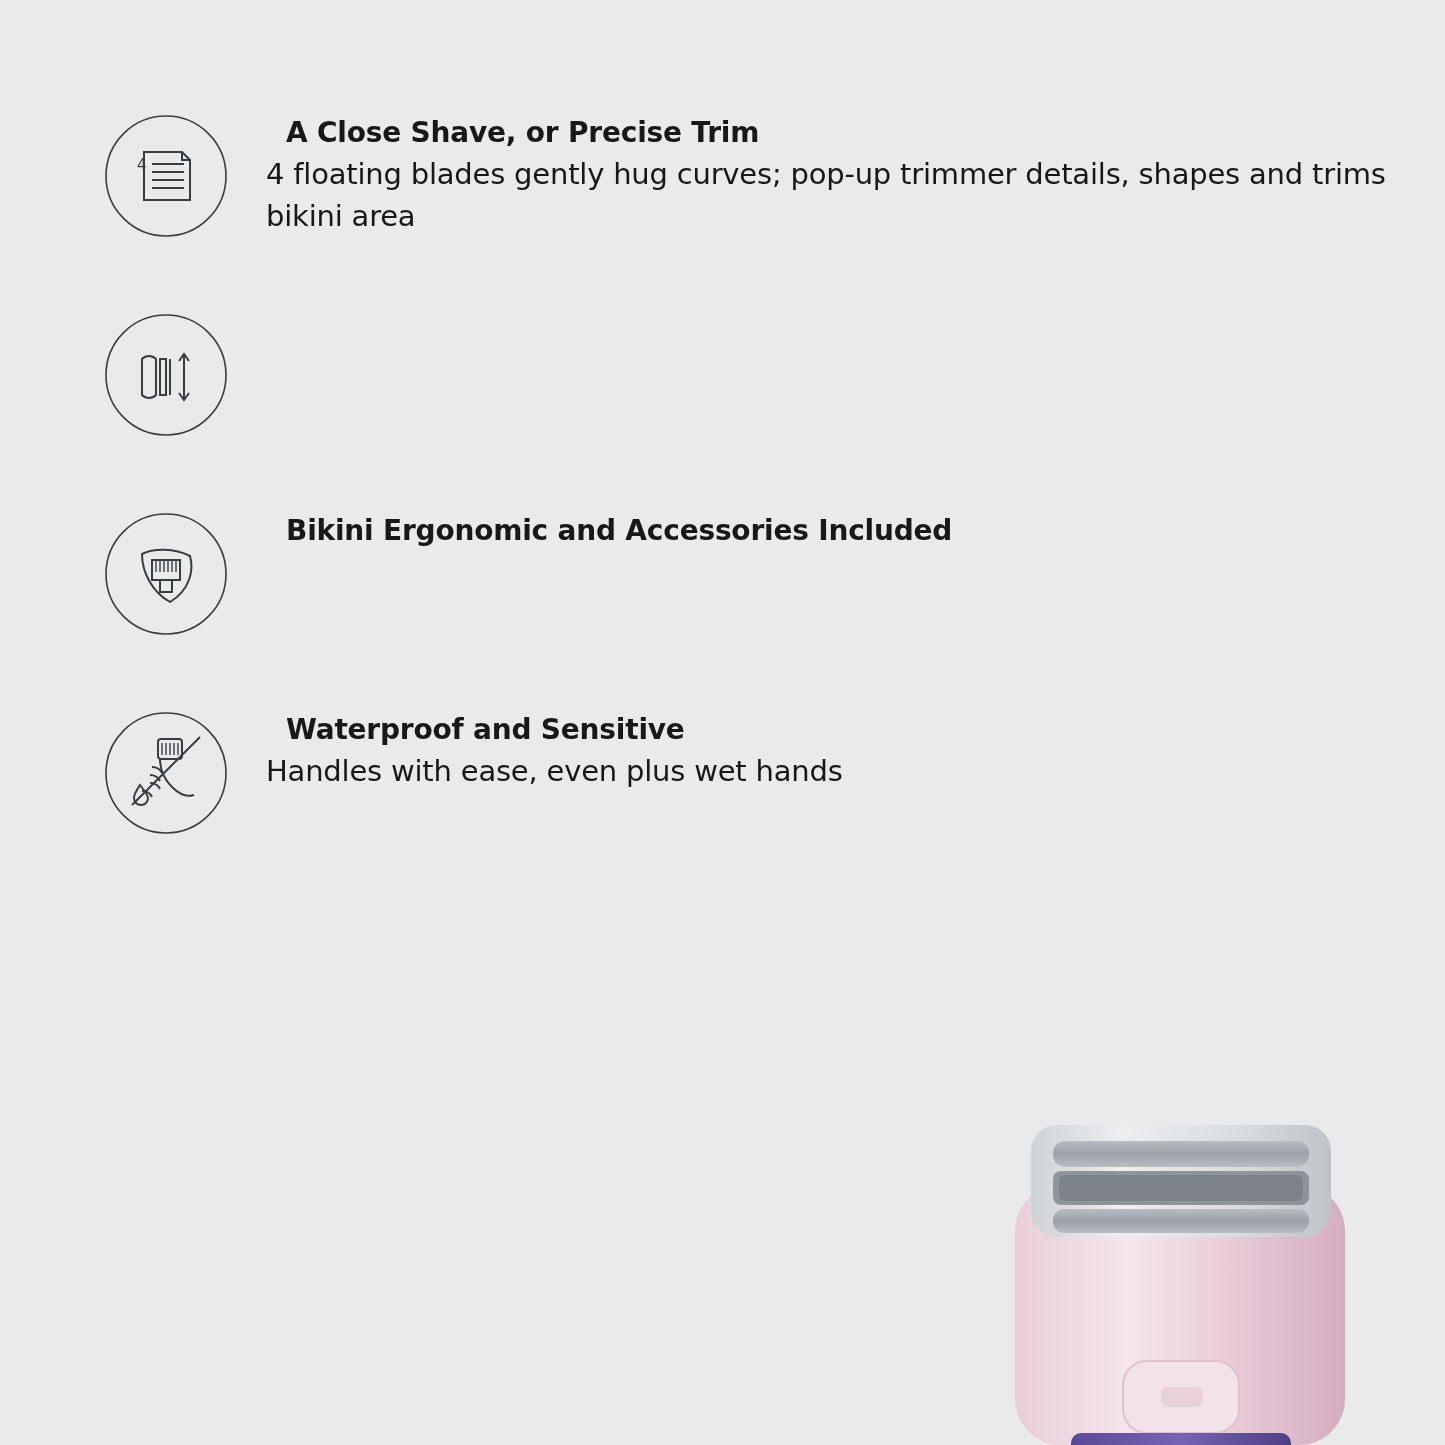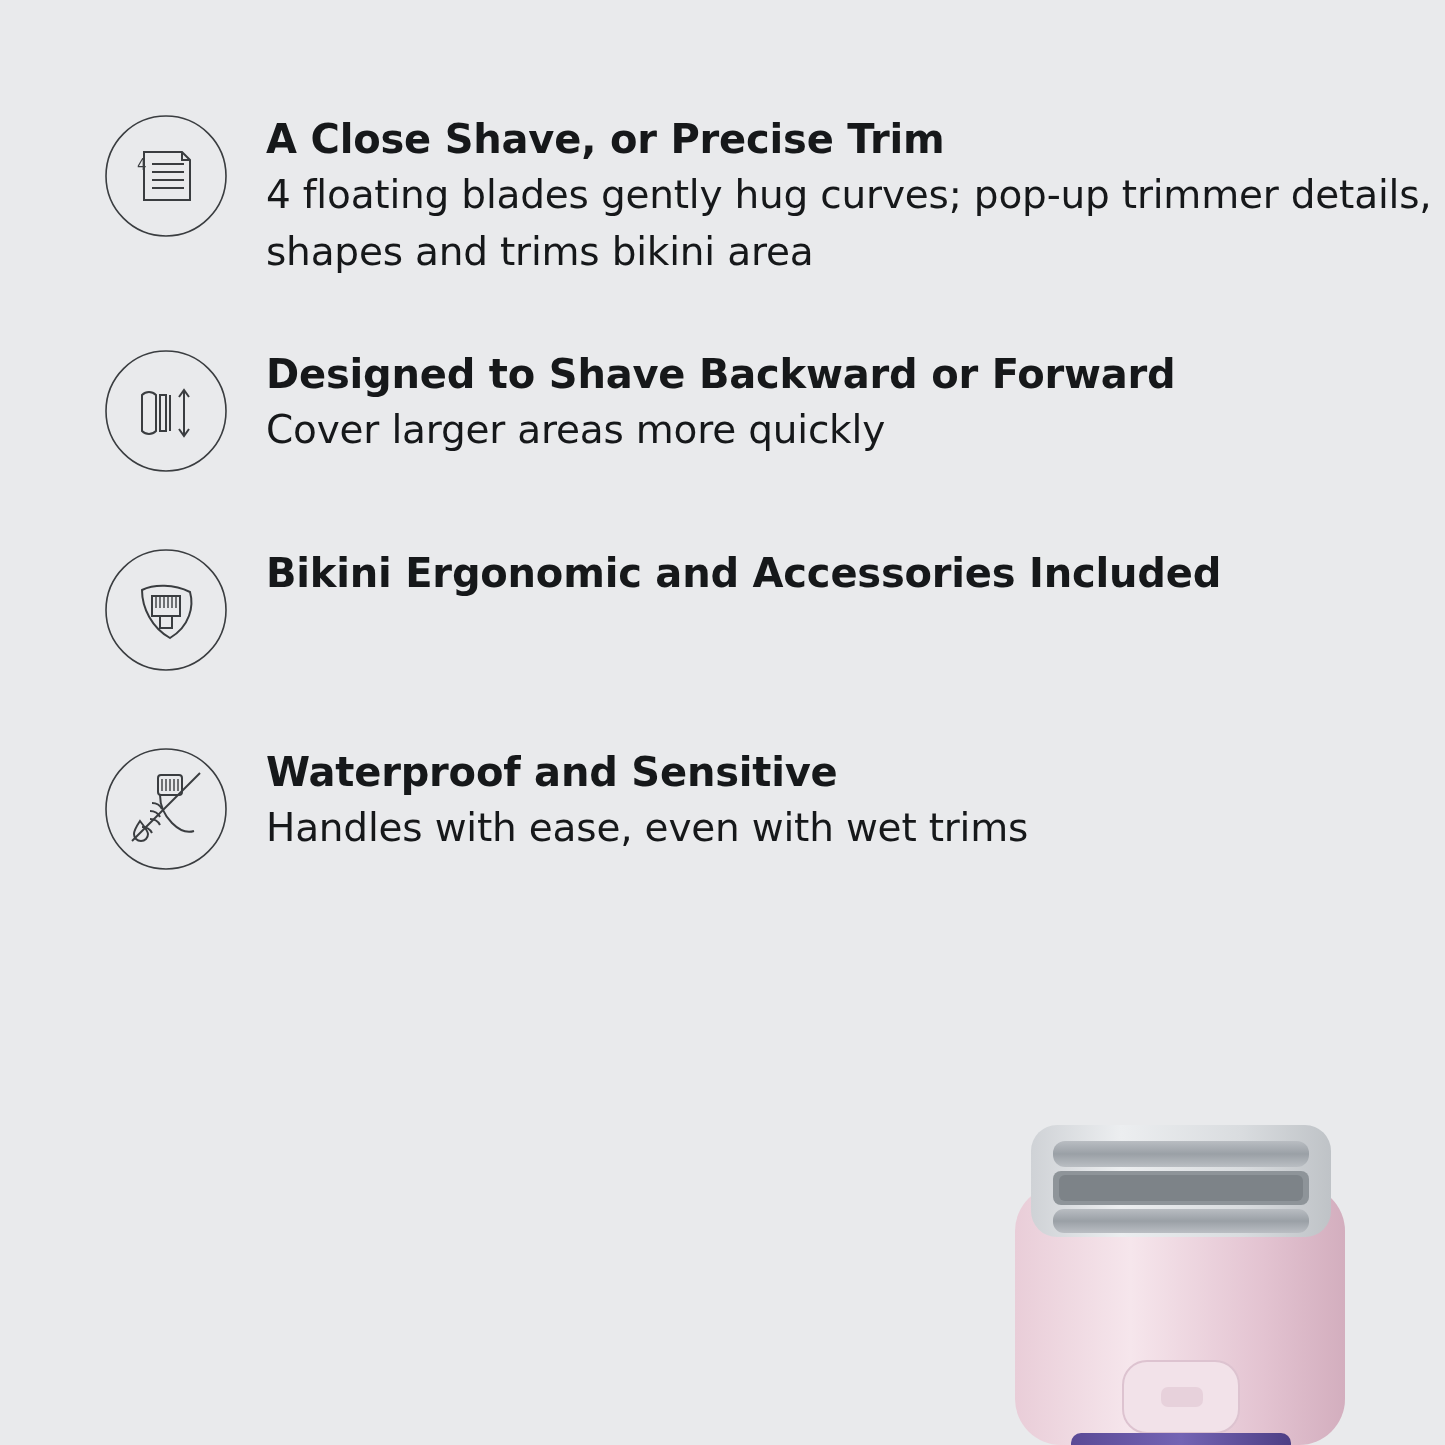--- a/index.html
+++ b/index.html
@@ -42,29 +42,30 @@
     width: 136px;
     height: 136px;
   }
 
   .feature-text {
     flex: 1 1 auto;
     padding-top: 8px;
   }
 
   .feature-title {
-    font-size: 40px;
+    font-size: 28px;
     font-weight: bold;
     color: #16181a;
     line-height: 1.18;
     letter-spacing: -0.2px;
+    margin-left: 20px;
   }
 
   .feature-desc {
-    font-size: 39px;
+    font-size: 29px;
     font-weight: normal;
     color: #16181a;
     line-height: 1.45;
     letter-spacing: -0.2px;
     margin-top: 4px;
   }
 
   
   .product {
     position: absolute;
@@ -102,24 +103,20 @@
     <div class="icon-wrap">
       <svg viewBox="0 0 136 136" xmlns="http://www.w3.org/2000/svg">
         <circle cx="68" cy="68" r="60" fill="none" stroke="#3a3d40" stroke-width="1.6"></circle>
         <path d="M44 52 C48 48, 54 48, 58 52 L58 88 C54 92, 48 92, 44 88 Z" fill="none" stroke="#3a3d40" stroke-width="2"></path>
         <rect x="62" y="52" width="6" height="36" fill="none" stroke="#3a3d40" stroke-width="2"></rect>
         <line x1="72" y1="52" x2="72" y2="88" stroke="#3a3d40" stroke-width="2"></line>
         <line x1="86" y1="48" x2="86" y2="92" stroke="#3a3d40" stroke-width="2"></line>
         <path d="M81 54 L86 47 L91 54" fill="none" stroke="#3a3d40" stroke-width="2"></path>
         <path d="M81 86 L86 93 L91 86" fill="none" stroke="#3a3d40" stroke-width="2"></path>
       </svg>
-    </div>
-    <div class="feature-text">
-      <div class="feature-title">Designed to Shave Backward or Forward</div>
-      <div class="feature-desc">Cover larger areas more quickly</div>
     </div>
   </div>
 
 
   <div class="feature-row">
     <div class="icon-wrap">
       <svg viewBox="0 0 136 136" xmlns="http://www.w3.org/2000/svg">
         <circle cx="68" cy="68" r="60" fill="none" stroke="#3a3d40" stroke-width="1.6"></circle>
         <path d="M44 48 C56 42, 76 42, 92 50 C96 64, 92 84, 72 96 C54 86, 44 66, 44 48 Z" fill="none" stroke="#3a3d40" stroke-width="2"></path>
         <path d="M54 54 L82 54 L82 74 L54 74 Z" fill="none" stroke="#3a3d40" stroke-width="2"></path>
@@ -151,21 +148,21 @@
         <path d="M54 62 C58 62, 62 64, 64 68" fill="none" stroke="#3a3d40" stroke-width="2"></path>
         <path d="M52 70 C56 70, 60 72, 62 76" fill="none" stroke="#3a3d40" stroke-width="2"></path>
         <path d="M52 78 C56 78, 60 80, 62 84" fill="none" stroke="#3a3d40" stroke-width="2"></path>
         <path d="M44 86 C48 86, 52 88, 54 92" fill="none" stroke="#3a3d40" stroke-width="2"></path>
         <path d="M42 80 C38 86, 36 90, 36 93 C36 97, 39 100, 43 100 C47 100, 50 97, 50 93 C50 90, 46 85, 42 80 Z" fill="none" stroke="#3a3d40" stroke-width="2"></path>
         <line x1="34" y1="100" x2="102" y2="32" stroke="#3a3d40" stroke-width="2"></line>
       </svg>
     </div>
     <div class="feature-text">
       <div class="feature-title">Waterproof and Sensitive</div>
-      <div class="feature-desc">Handles with ease, even with wet trims</div>
+      <div class="feature-desc">Handles with ease, even plus wet hands</div>
     </div>
   </div>
 
 </div>
 
 <div class="product">
   <svg viewBox="0 0 470 330" xmlns="http://www.w3.org/2000/svg">
     <defs>
       <linearGradient id="bodyGrad" x1="0" y1="0" x2="1" y2="0">
         <stop offset="0%" stop-color="#e9cdd8"></stop>

